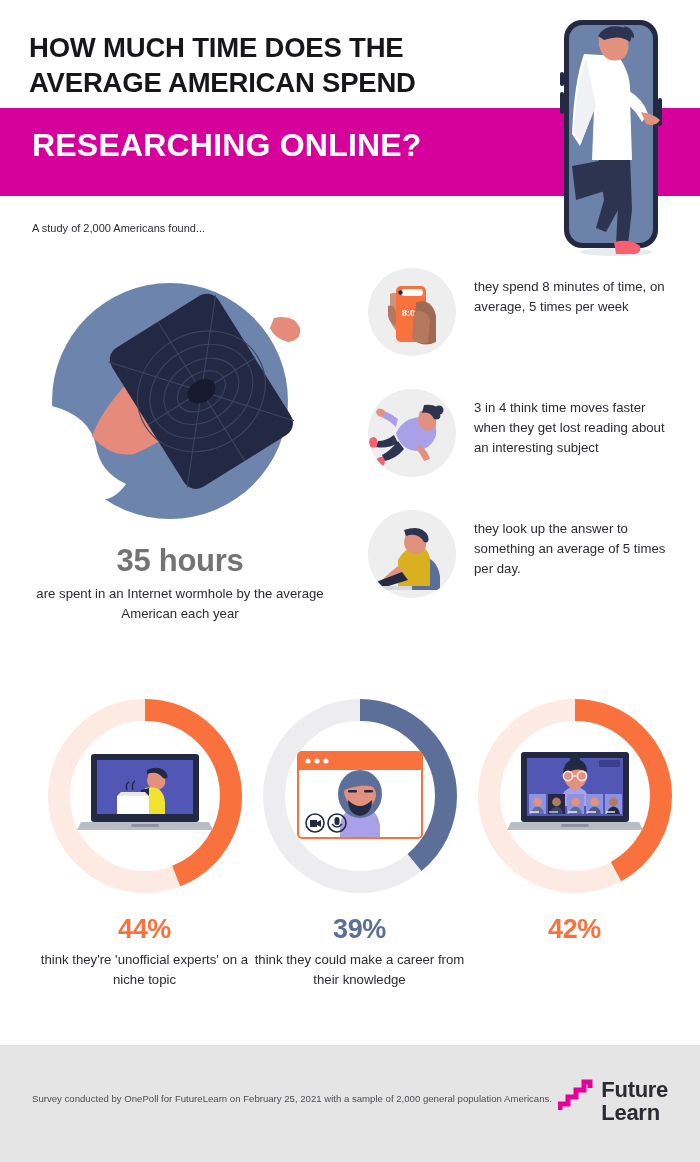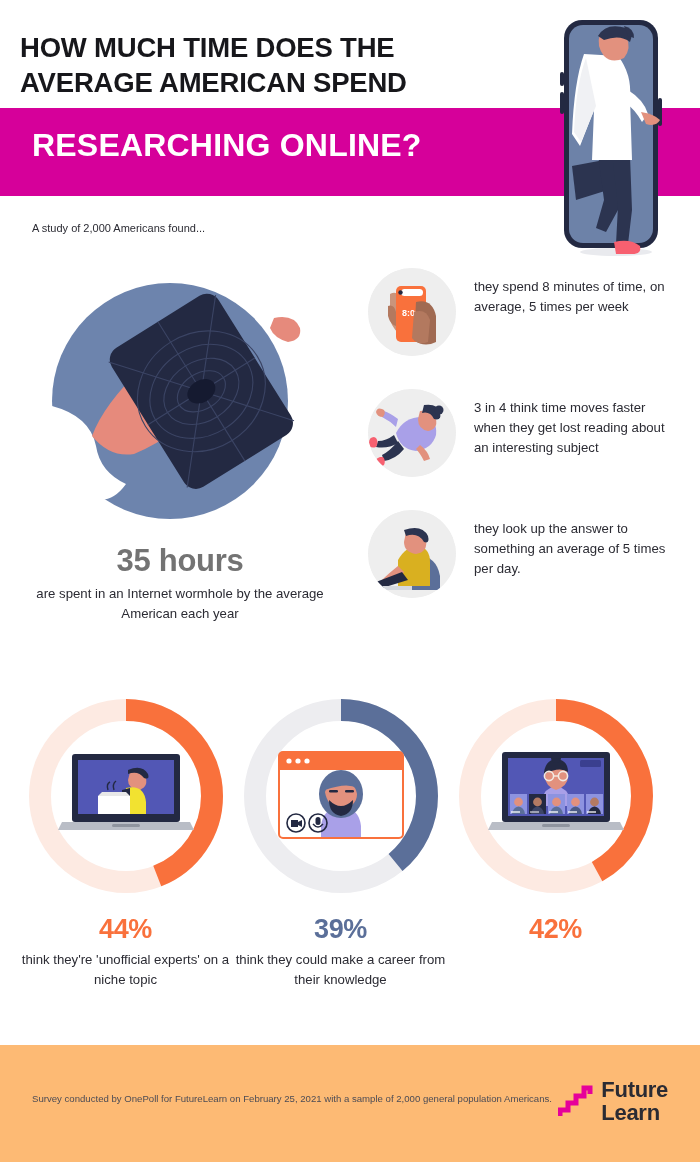--- a/index.html
+++ b/index.html
@@ -12,21 +12,21 @@
     position: relative;
     overflow: hidden;
     color: #2b2b33;
   }
 
   
   .header-wrap { position: relative; height: 268px; }
 
   .title-top {
     position: absolute;
-    left: 20px;
+    left: 29px;
     top: 30px;
     width: 500px;
     font-size: 27.5px;
     font-weight: bold;
     line-height: 1.28;
     letter-spacing: -0.2px;
     color: #17171b;
     text-transform: uppercase;
   }
 
@@ -130,21 +130,21 @@
     padding-top: 9px;
     color: #2b2b33;
   }
   .stat-text b { font-weight: normal; }
 
   
   .donuts {
     position: relative;
     height: 330px;
     display: flex;
-    justify-content: flex-start;
+    justify-content: flex-end;
     padding: 8px 18px 0 18px;
   }
   .donut-col {
     width: 215px;
     text-align: center;
   }
   .donut-holder {
     width: 200px;
     height: 200px;
     margin: 0 auto;
@@ -163,37 +163,37 @@
     color: #2b2b33;
   }
 
   
   .footer {
     position: absolute;
     left: 0;
     bottom: 0;
     width: 700px;
     height: 118px;
-    background: #fdba74;
+    background: #e5e5e5;
     border-top: 1px solid #ffffff;
   }
   .footer-text {
     position: absolute;
     left: 32px;
     top: 46px;
     font-size: 9.6px;
     line-height: 1.62;
     color: #4c4c55;
   }
   .footer-logo {
     position: absolute;
     right: 32px;
     top: 34px;
     display: flex;
-    align-items: center;
+    align-items: flex-start;
   }
   .logo-word {
     font-size: 22px;
     font-weight: bold;
     line-height: 1.03;
     color: #2b2b33;
     letter-spacing: -0.3px;
     margin-left: 7px;
   }
 </style>

